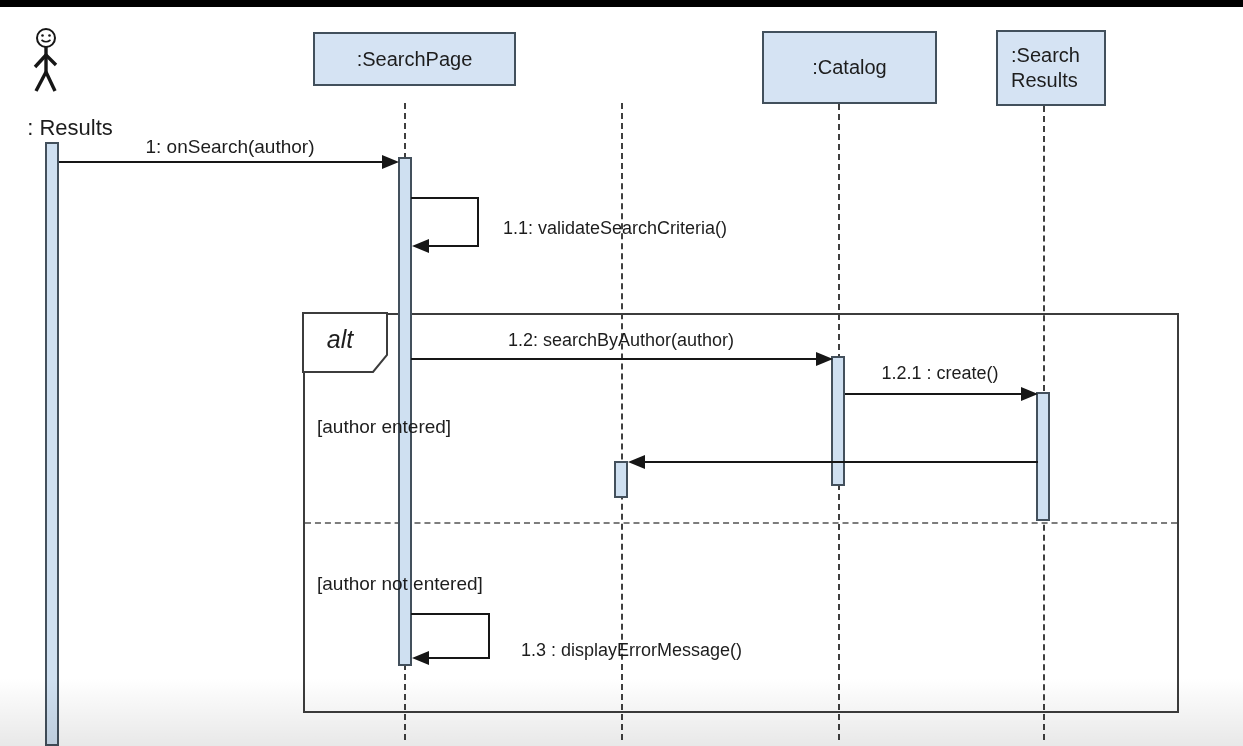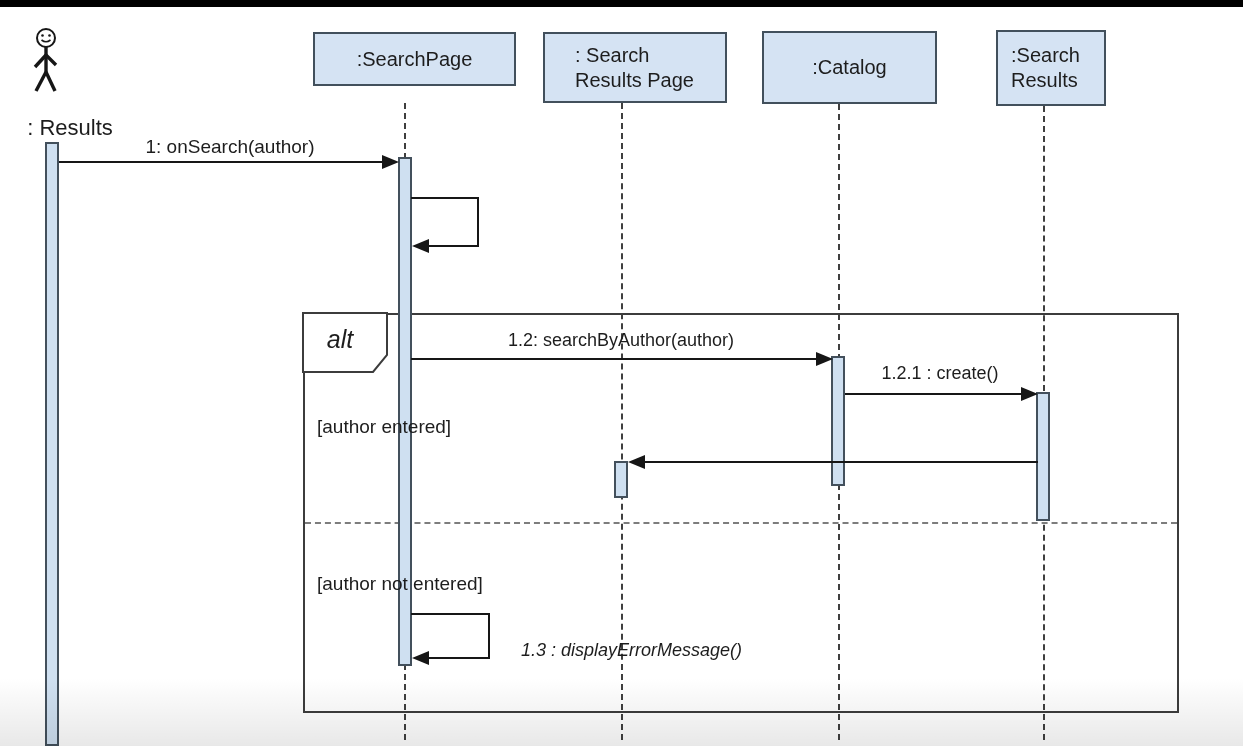--- a/index.html
+++ b/index.html
@@ -54,22 +54,20 @@
     <line x1="30" y1="54" x2="39" y2="73" stroke="#161616" stroke-width="3.4"></line>
   </svg>
   <div class="actor-label" style="left:0px;top:115px;width:140px;">: Results</div>
 
   <div class="lifeline" style="left:404px;top:103px;height:637px;"></div>
   <div class="lifeline" style="left:621px;top:103px;height:637px;"></div>
   <div class="lifeline" style="left:838px;top:104px;height:636px;"></div>
   <div class="lifeline" style="left:1043px;top:106px;height:634px;"></div>
 
   <div class="headbox" style="left:313px;top:32px;width:203px;height:54px;">:SearchPage</div>
-  <div class="headbox leftalign" style="left:543px;top:32px;width:184px;height:71px;padding-left:30px;">: Search
-Results Page</div>
   <div class="headbox leftalign" style="left:996px;top:30px;width:110px;height:76px;padding-left:13px;">:Search
 Results</div>
   <div class="headbox" style="left:762px;top:31px;width:175px;height:73px;">:Catalog</div>
 
   <div class="frame" style="left:303px;top:313px;width:876px;height:400px;"></div>
   <svg class="pentagon" style="left:302px;top:312px;" width="92" height="64" viewBox="0 0 92 64">
     <path d="M1,1 H85 V43 L71,60 H1 Z" fill="#ffffff" stroke="#3c3c3c" stroke-width="2"></path>
   </svg>
   <div class="alt-op" style="left:303px;top:325px;width:74px;">alt</div>
   <div class="divider" style="left:305px;top:522px;width:872px;"></div>
@@ -83,32 +81,33 @@
   <div class="activation" style="left:614px;top:461px;height:37px;"></div>
 
   <div class="hline" style="left:59px;top:161px;width:325px;"></div>
   <div class="arrow-r" style="left:382px;top:155px;"></div>
   <div class="label center" style="left:70px;top:136px;width:320px;font-size:19px;">1: onSearch(author)</div>
 
   <div class="hline" style="left:411px;top:197px;width:68px;"></div>
   <div class="vline" style="left:477px;top:197px;height:50px;"></div>
   <div class="hline" style="left:426px;top:245px;width:53px;"></div>
   <div class="arrow-l" style="left:412px;top:239px;"></div>
+  <div class="label" style="left:503px;top:218px;">1.1: validateSearchCriteria()</div>
 
   <div class="hline" style="left:411px;top:358px;width:408px;"></div>
   <div class="arrow-r" style="left:816px;top:352px;"></div>
   <div class="label center" style="left:431px;top:330px;width:380px;">1.2: searchByAuthor(author)</div>
 
   <div class="hline" style="left:845px;top:393px;width:179px;"></div>
   <div class="arrow-r" style="left:1021px;top:387px;"></div>
   <div class="label center" style="left:855px;top:363px;width:170px;">1.2.1 : create()</div>
 
   <div class="hline" style="left:643px;top:461px;width:395px;"></div>
   <div class="arrow-l" style="left:628px;top:455px;"></div>
 
   <div class="hline" style="left:411px;top:613px;width:79px;"></div>
   <div class="vline" style="left:488px;top:613px;height:46px;"></div>
   <div class="hline" style="left:426px;top:657px;width:64px;"></div>
   <div class="arrow-l" style="left:412px;top:651px;"></div>
-  <div class="label" style="left:521px;top:640px;font-style:italic;">1.3 : displayErrorMessage()</div>
+  <div class="label" style="left:521px;top:640px;">1.3 : displayErrorMessage()</div>
 
   <div class="bottom-fade"></div>
 </div>
 
 </body></html>

